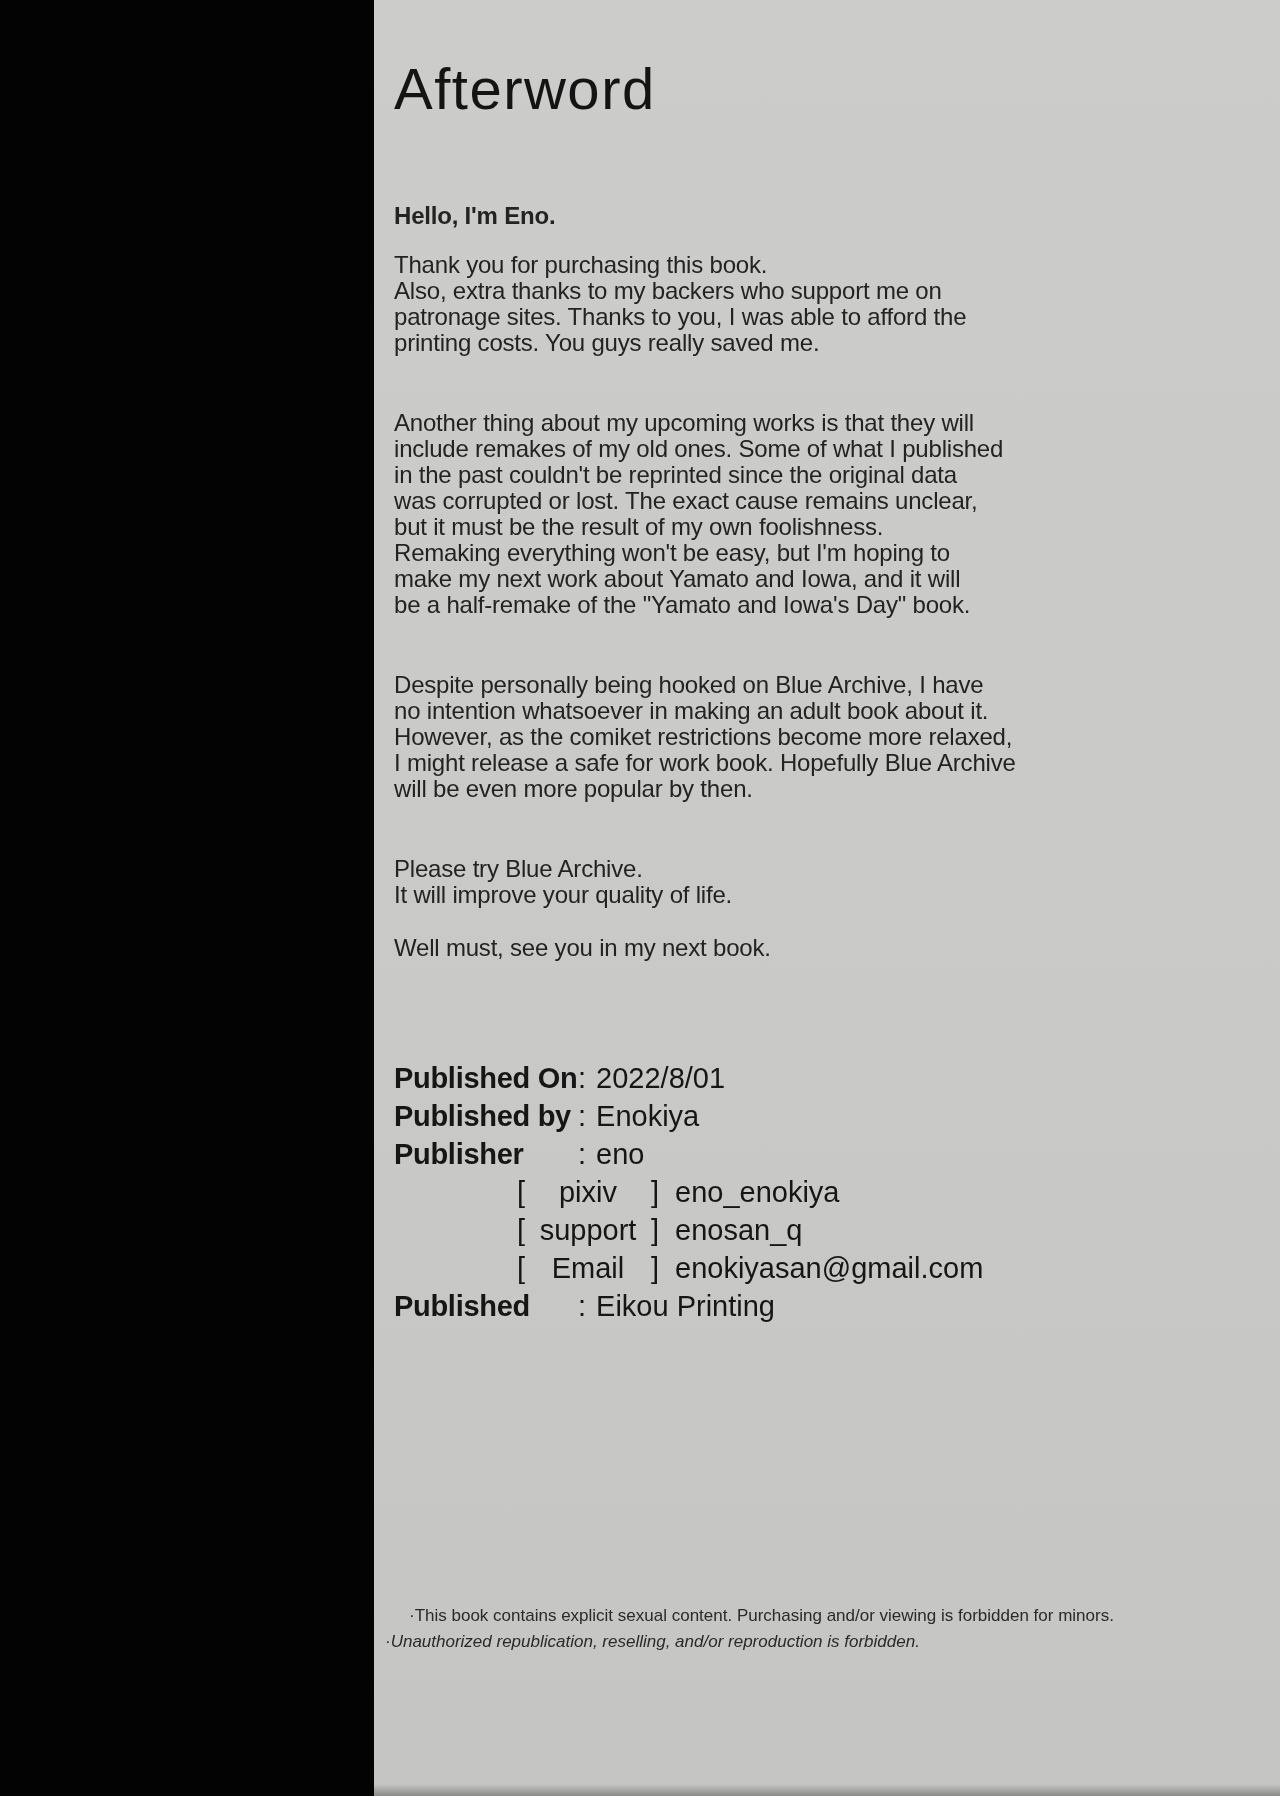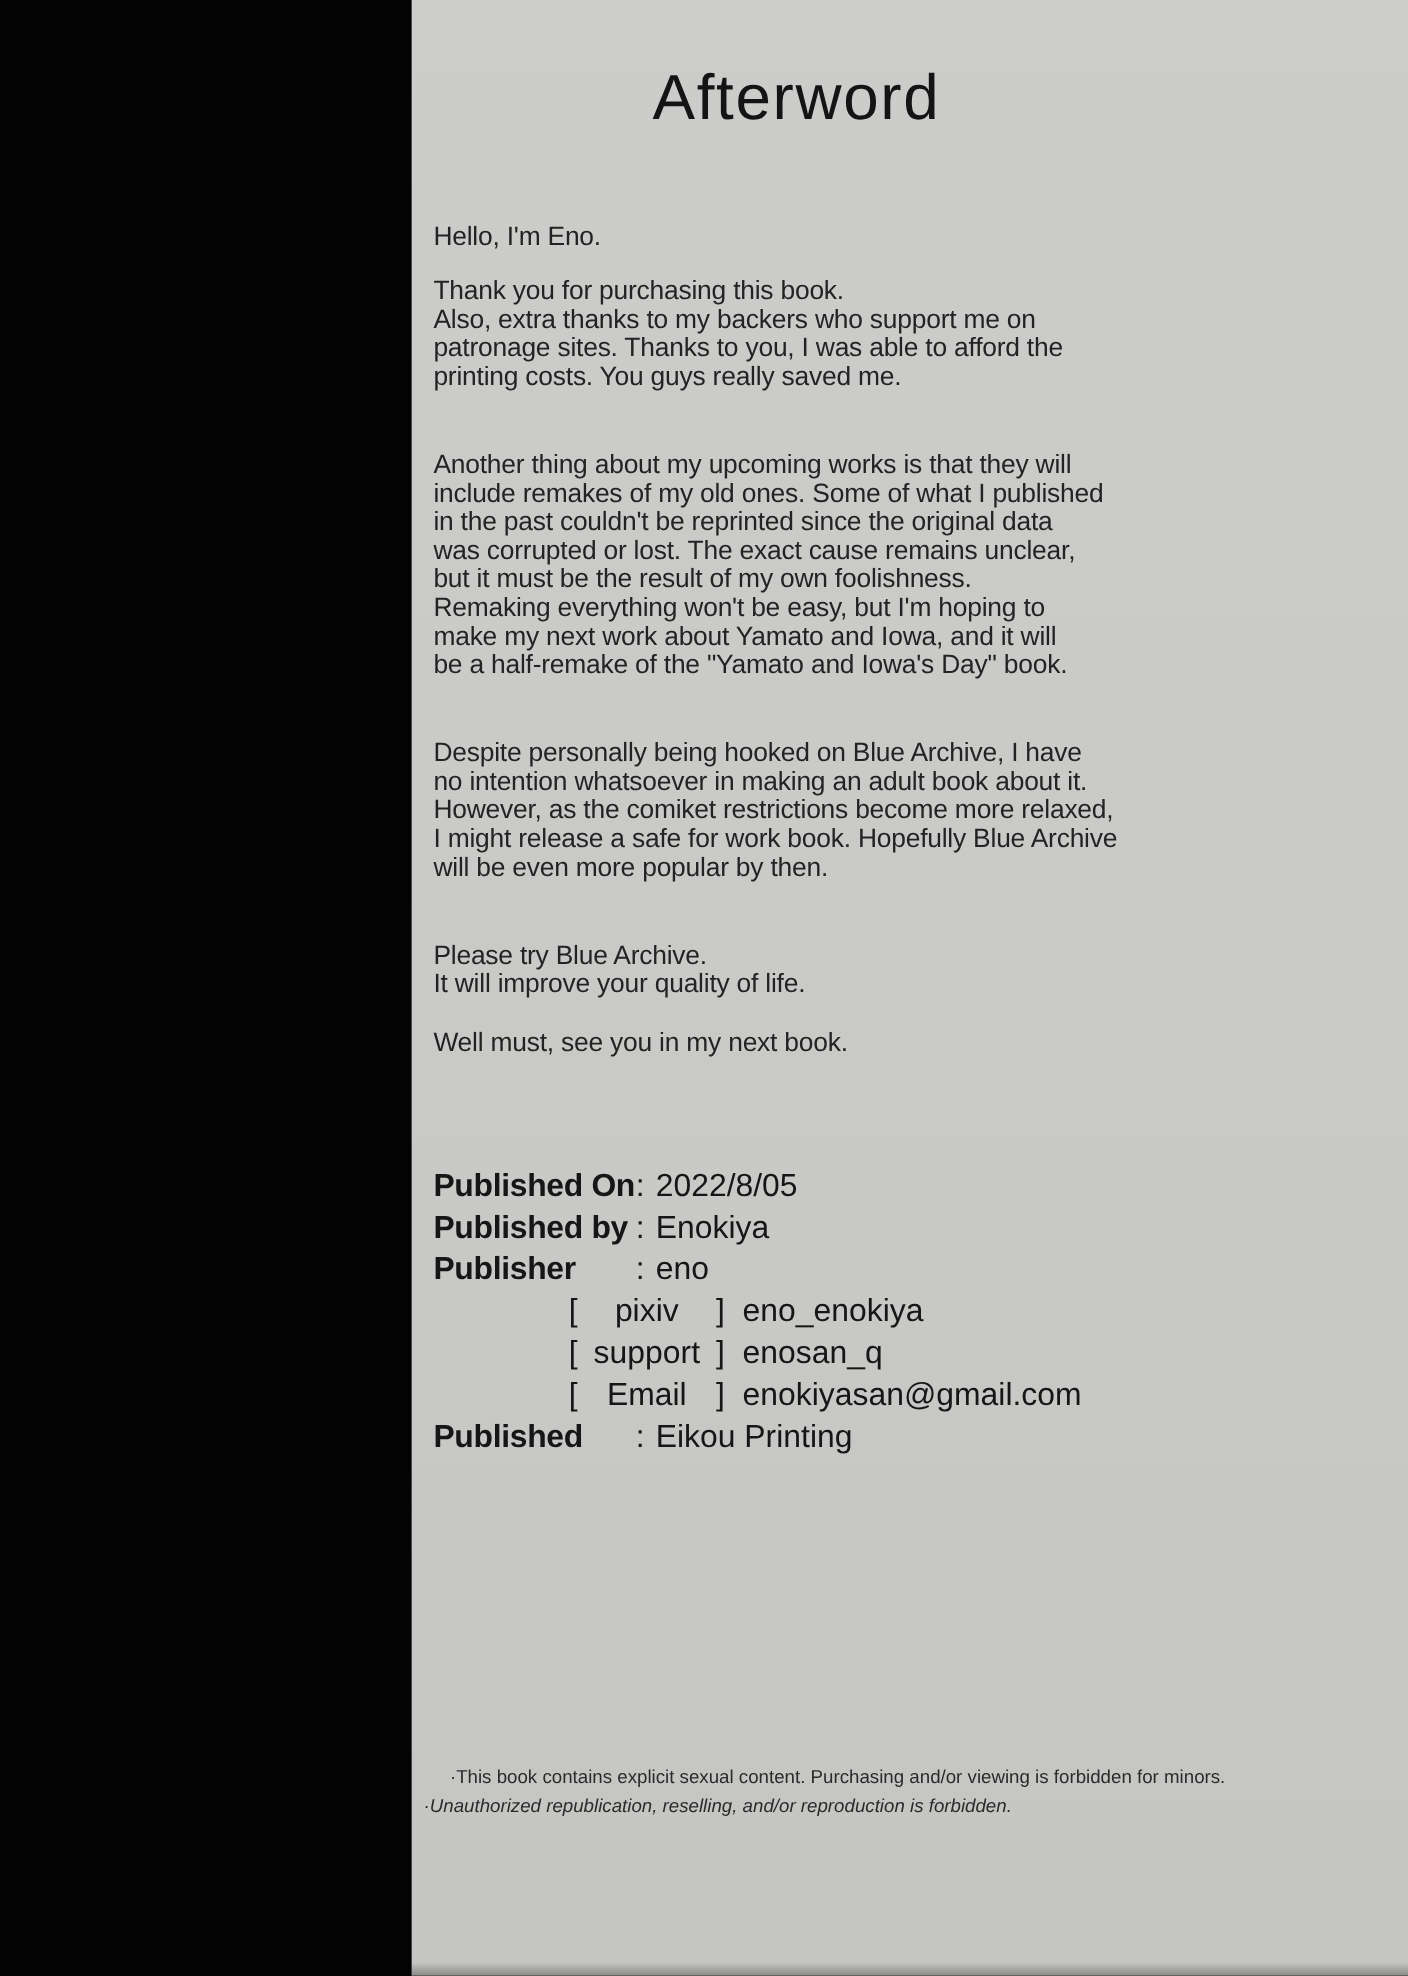--- a/index.html
+++ b/index.html
@@ -17,33 +17,33 @@
     position:absolute;top:0;bottom:0;left:374px;right:0;
     background:linear-gradient(180deg,#cccccb 0%,#c9c9c7 55%,#c5c5c3 100%);
     color:#1f1f1f;z-index:1;
   }
   .bottom-shade{
     position:absolute;left:0;right:0;bottom:0;height:12px;
     background:linear-gradient(to bottom,rgba(0,0,0,0),rgba(0,0,0,0.30));
     z-index:3;
   }
   .title-wrap{
-    margin-top:56px;width:660px;text-align:center;
+    margin-top:56px;width:660px;
   }
   .title{
     font-size:58px;font-weight:400;letter-spacing:1.5px;color:#141414;
     margin:0;line-height:1.15;
   }
   .content{padding-left:20px;}
   .body-text{margin-top:80px;max-width:640px;}
   .p{
     margin:0;font-size:24px;line-height:26px;white-space:pre-line;
     color:#232323;letter-spacing:-0.2px;
   }
-  .mb-sm{margin-bottom:23px;}
+  .mb-sm{margin-bottom:23px;font-weight:bold;}
   .mb-md{margin-bottom:27px;}
   .mb-lg{margin-bottom:54px;}
   .colophon{margin-top:98px;font-size:29px;color:#161616;}
   .c-row{display:flex;align-items:baseline;height:38px;line-height:38px;}
   .c-label{font-weight:700;width:184px;flex:none;letter-spacing:-0.3px;}
   .c-sep{margin-right:10px;}
   .c-contact{padding-left:123px;}
   .bracket{
     display:inline-flex;width:142px;justify-content:space-between;
     flex:none;
@@ -91,21 +91,21 @@
         <p class="p mb-md">Please try Blue Archive.
 It will improve your quality of life.</p>
         <p class="p">Well must, see you in my next book.</p>
       </div>
 
       <div class="colophon">
 
         <div class="c-row">
           <span class="c-label">Published On</span>
           <span class="c-sep">:</span>
-          <span class="c-value">2022/8/05</span>
+          <span class="c-value">2022/8/01</span>
         </div>
 
         <div class="c-row">
           <span class="c-label">Published by</span>
           <span class="c-sep">:</span>
           <span class="c-value">Enokiya</span>
         </div>
 
         <div class="c-row">
           <span class="c-label">Publisher</span>

